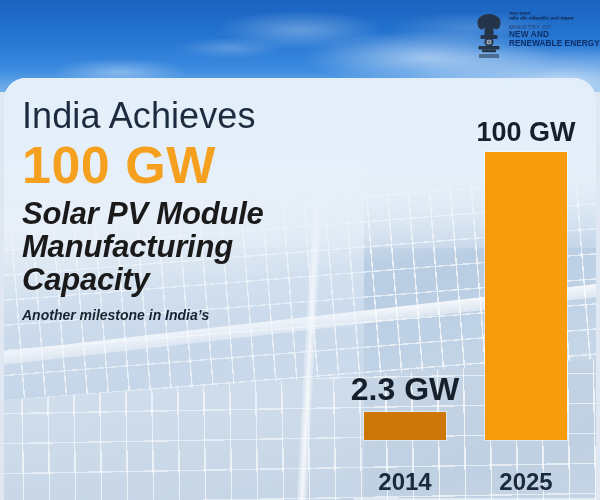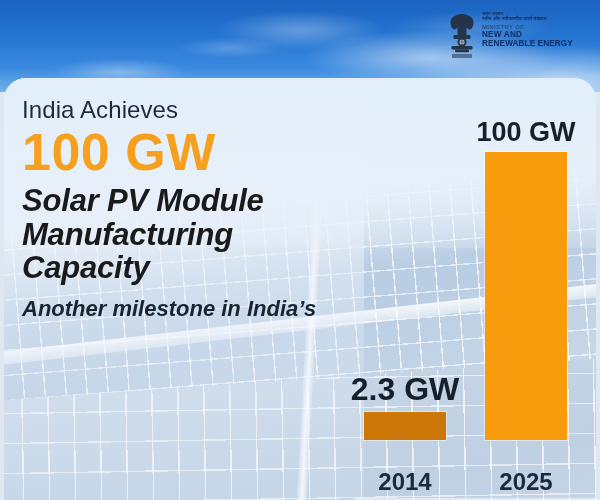--- a/index.html
+++ b/index.html
@@ -34,21 +34,21 @@
     background:
       radial-gradient(ellipse 90px 18px at 120px 72px, rgba(255,255,255,.35), rgba(255,255,255,0) 75%),
       radial-gradient(ellipse 70px 14px at 230px 48px, rgba(255,255,255,.22), rgba(255,255,255,0) 75%),
       radial-gradient(ellipse 110px 22px at 470px 28px, rgba(255,255,255,.18), rgba(255,255,255,0) 75%);
     pointer-events: none;
   }
 
   
   .ministry-logo {
     position: absolute;
-    left: 447px; top: 10px;
+    left: 474px; top: 10px;
     width: 122px; height: 56px;
     display: flex;
     align-items: flex-start;
     gap: 5px;
   }
   .emblem {
     width: 30px; height: 52px;
     flex: 0 0 30px;
     position: relative;
     filter: saturate(.5);
@@ -167,21 +167,21 @@
   }
 
   
   .text-col {
     position: absolute;
     left: 18px; top: 20px;
     width: 340px;
     z-index: 6;
   }
   .headline-kicker {
-    font-size: 24px;
+    font-size: 36px;
     font-weight: 400;
     color: #1d2b3e;
     letter-spacing: .1px;
     line-height: 1.02;
     white-space: nowrap;
   }
   .headline-big {
     font-size: 52px;
     font-weight: bold;
     color: #f5a01e;
@@ -194,21 +194,21 @@
     font-size: 31px;
     font-weight: bold;
     color: #1a1a1a;
     line-height: 1.07;
     letter-spacing: -.2px;
     margin-top: 6px;
     font-style: italic;
   }
   .headline-sub div { white-space: nowrap; }
   .tagline {
-    font-size: 22px;
+    font-size: 14px;
     font-weight: bold;
     font-style: italic;
     color: #172431;
     line-height: 1.14;
     margin-top: 12px;
   }
   .tagline div { white-space: nowrap; }
 
   
   .chart {

